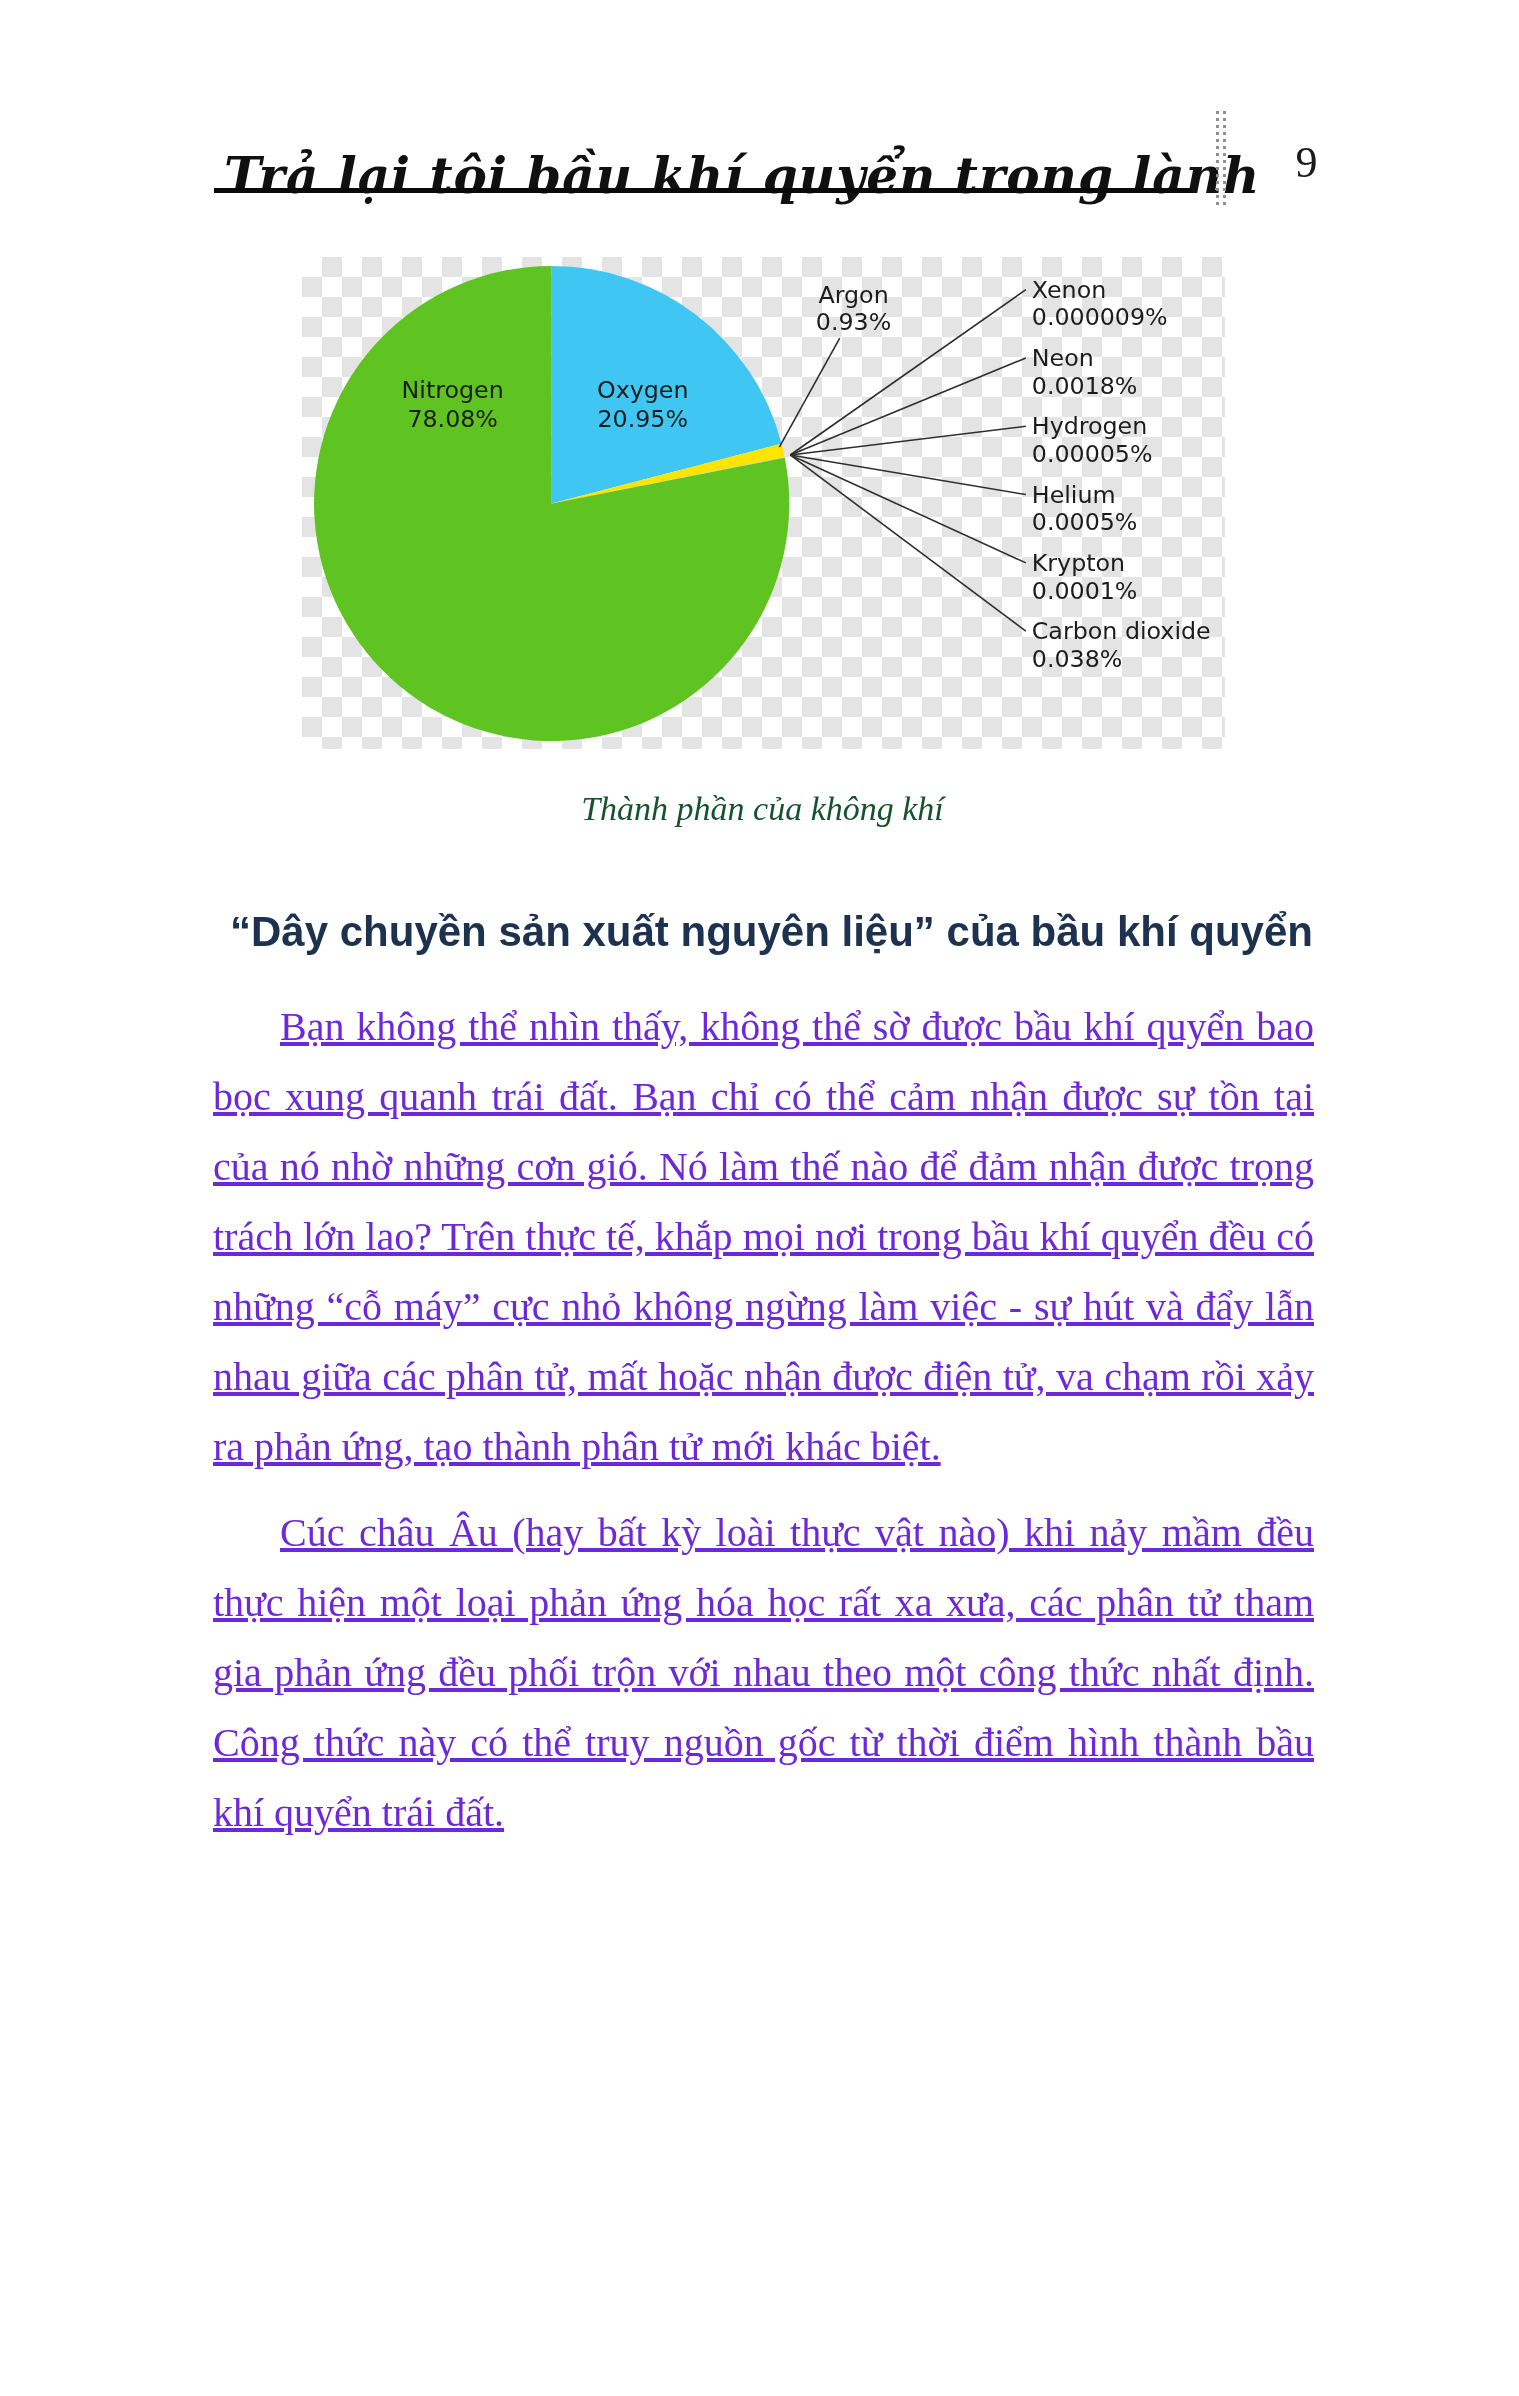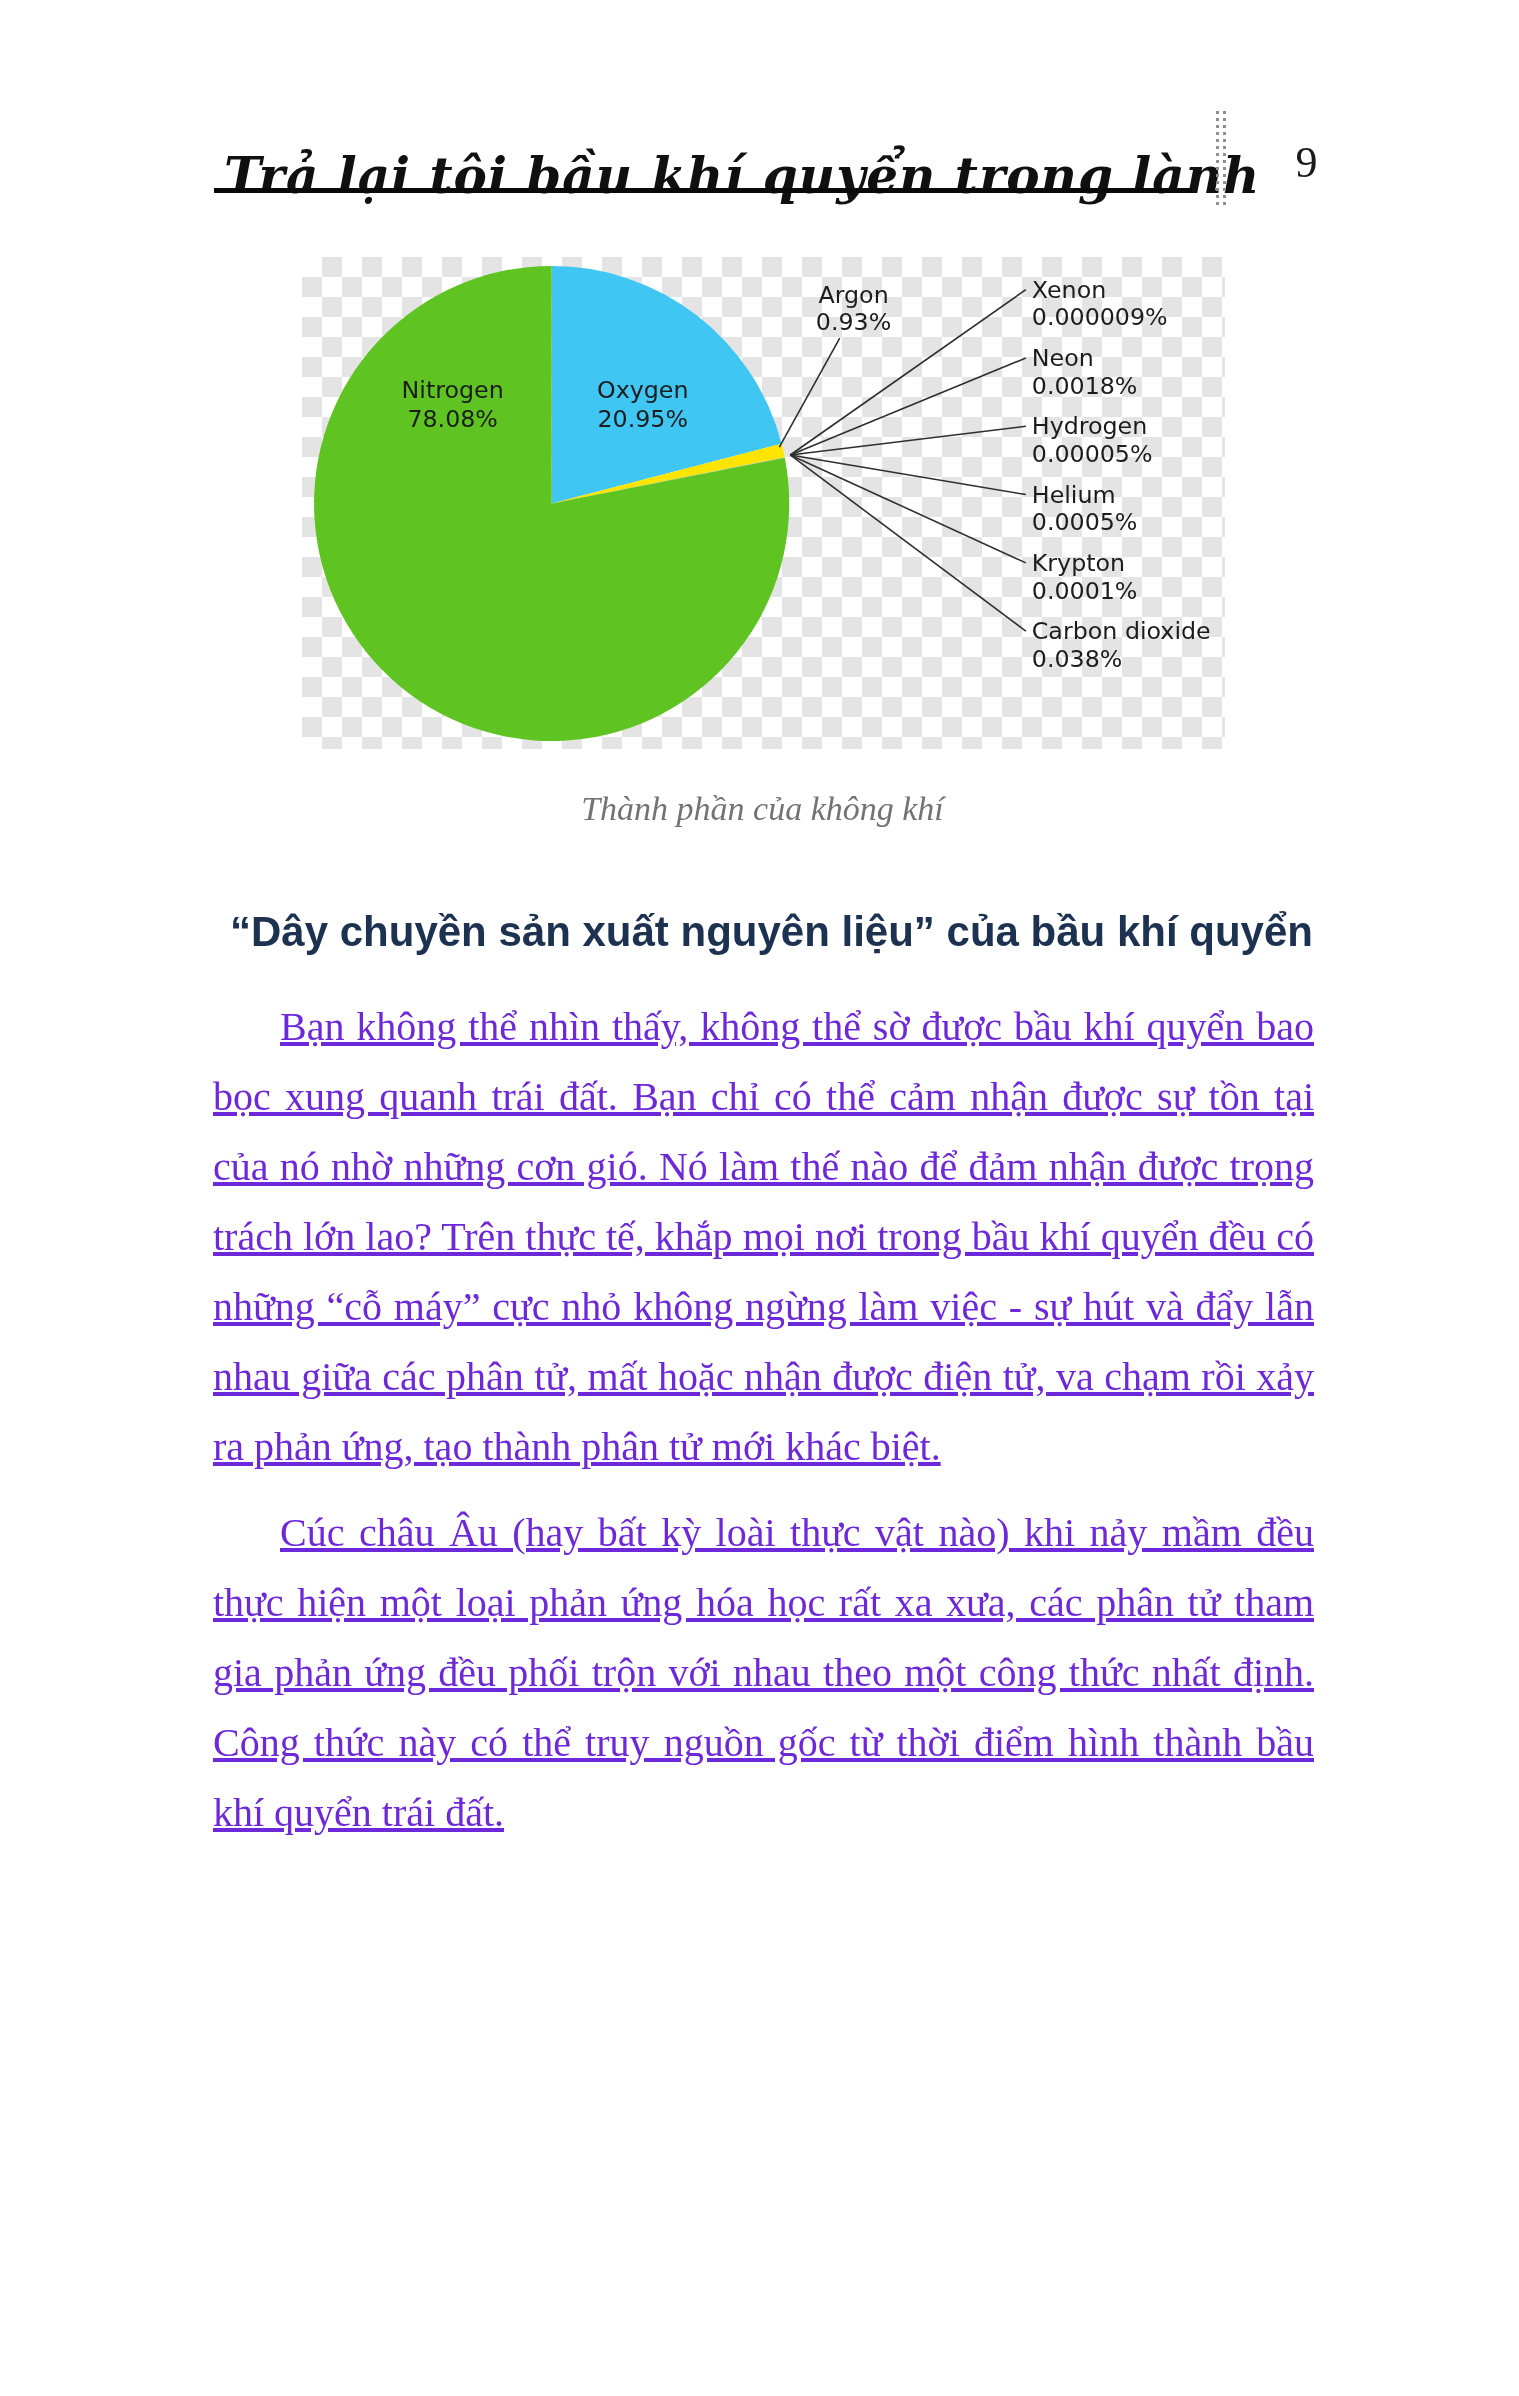--- a/index.html
+++ b/index.html
@@ -63,21 +63,21 @@
   }
   .figure-area svg { display: block; }
 
   .figure-caption {
     position: absolute;
     left: 213px; top: 790px;
     width: 1099px;
     text-align: center;
     font-style: italic;
     font-size: 34px;
-    color: #737373;
+    color: #14532d;
   }
 
   
   .section-heading {
     position: absolute;
     left: 213px; top: 891px;
     margin: 17px;
     width: 1139px;
     font-family: "Liberation Sans", "DejaVu Sans", sans-serif;
     font-weight: 700;

